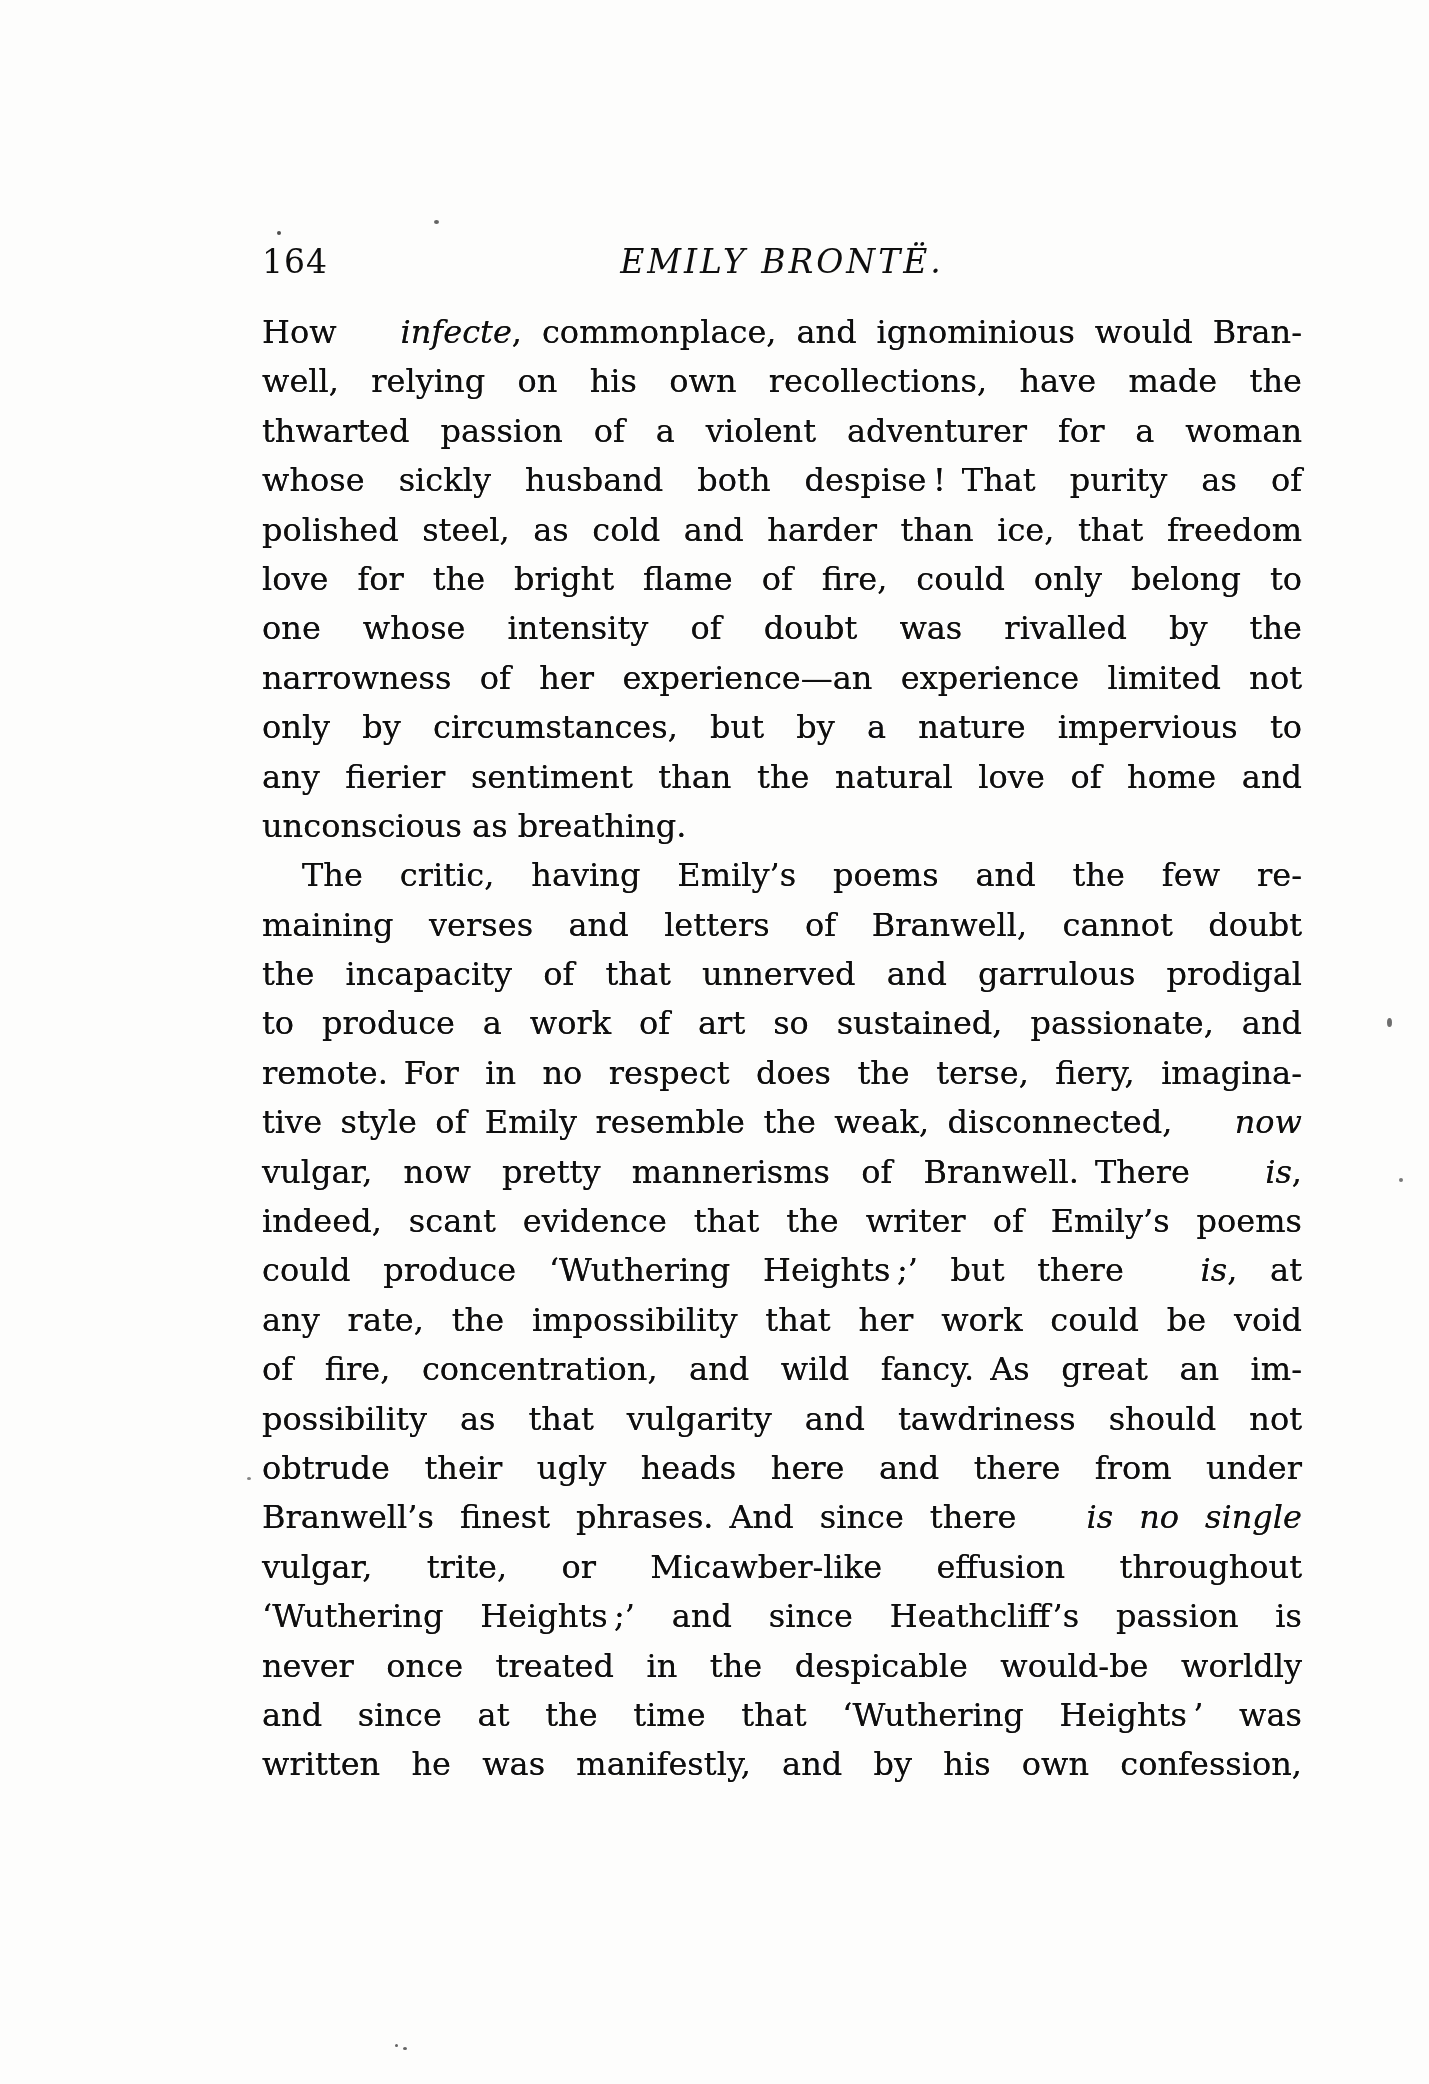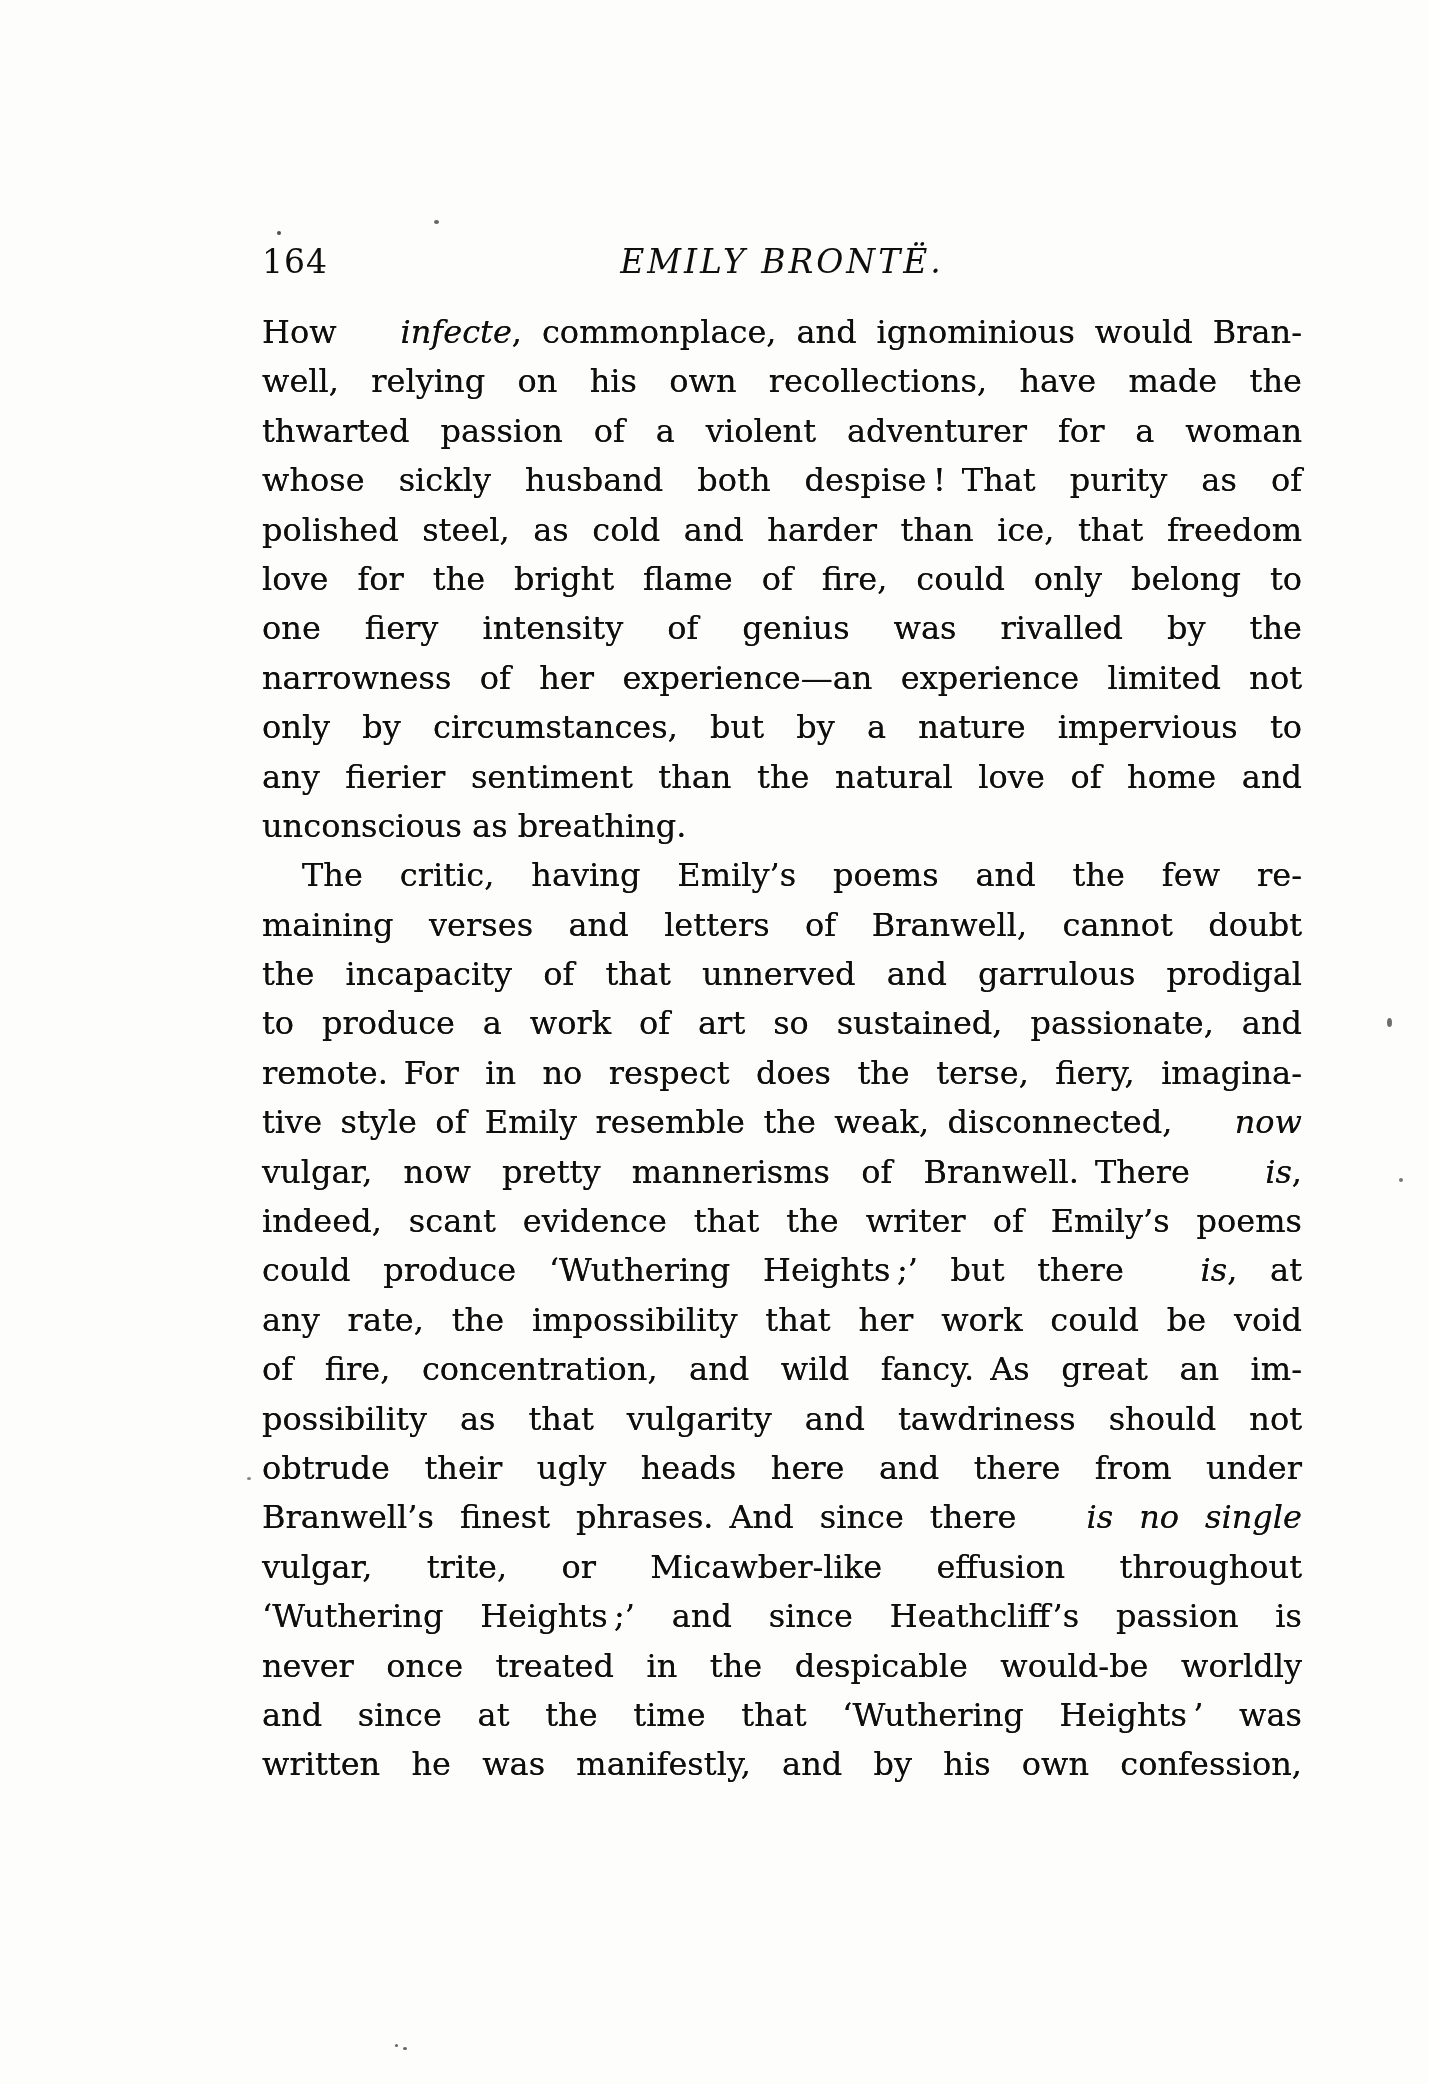--- a/index.html
+++ b/index.html
@@ -83,21 +83,21 @@
     <span class="page-number">164</span>
     <span class="running-header">EMILY BRONTË.</span>
   </div>
   <div class="text-block" id="body-text">
       <div class="text-line"><span>How </span><em>infecte</em><span>, commonplace, and ignominious would Bran-</span></div>
       <div class="text-line"><span>well, relying on his own recollections, have made the</span></div>
       <div class="text-line"><span>thwarted passion of a violent adventurer for a woman</span></div>
       <div class="text-line"><span>whose sickly husband both despise ! That purity as of</span></div>
       <div class="text-line"><span>polished steel, as cold and harder than ice, that freedom</span></div>
       <div class="text-line"><span>love for the bright flame of fire, could only belong to</span></div>
-      <div class="text-line"><span>one fiery intensity of genius was rivalled by the</span></div>
+      <div class="text-line"><span>one whose intensity of doubt was rivalled by the</span></div>
       <div class="text-line"><span>narrowness of her experience—an experience limited not</span></div>
       <div class="text-line"><span>only by circumstances, but by a nature impervious to</span></div>
       <div class="text-line"><span>any fierier sentiment than the natural love of home and</span></div>
       <div class="text-line no-just"><span>unconscious as breathing.</span></div>
       <div class="text-line indent"><span>The critic, having Emily’s poems and the few re-</span></div>
       <div class="text-line"><span>maining verses and letters of Branwell, cannot doubt</span></div>
       <div class="text-line"><span>the incapacity of that unnerved and garrulous prodigal</span></div>
       <div class="text-line"><span>to produce a work of art so sustained, passionate, and</span></div>
       <div class="text-line"><span>remote. For in no respect does the terse, fiery, imagina-</span></div>
       <div class="text-line"><span>tive style of Emily resemble the weak, disconnected, </span><em>now</em></div>

